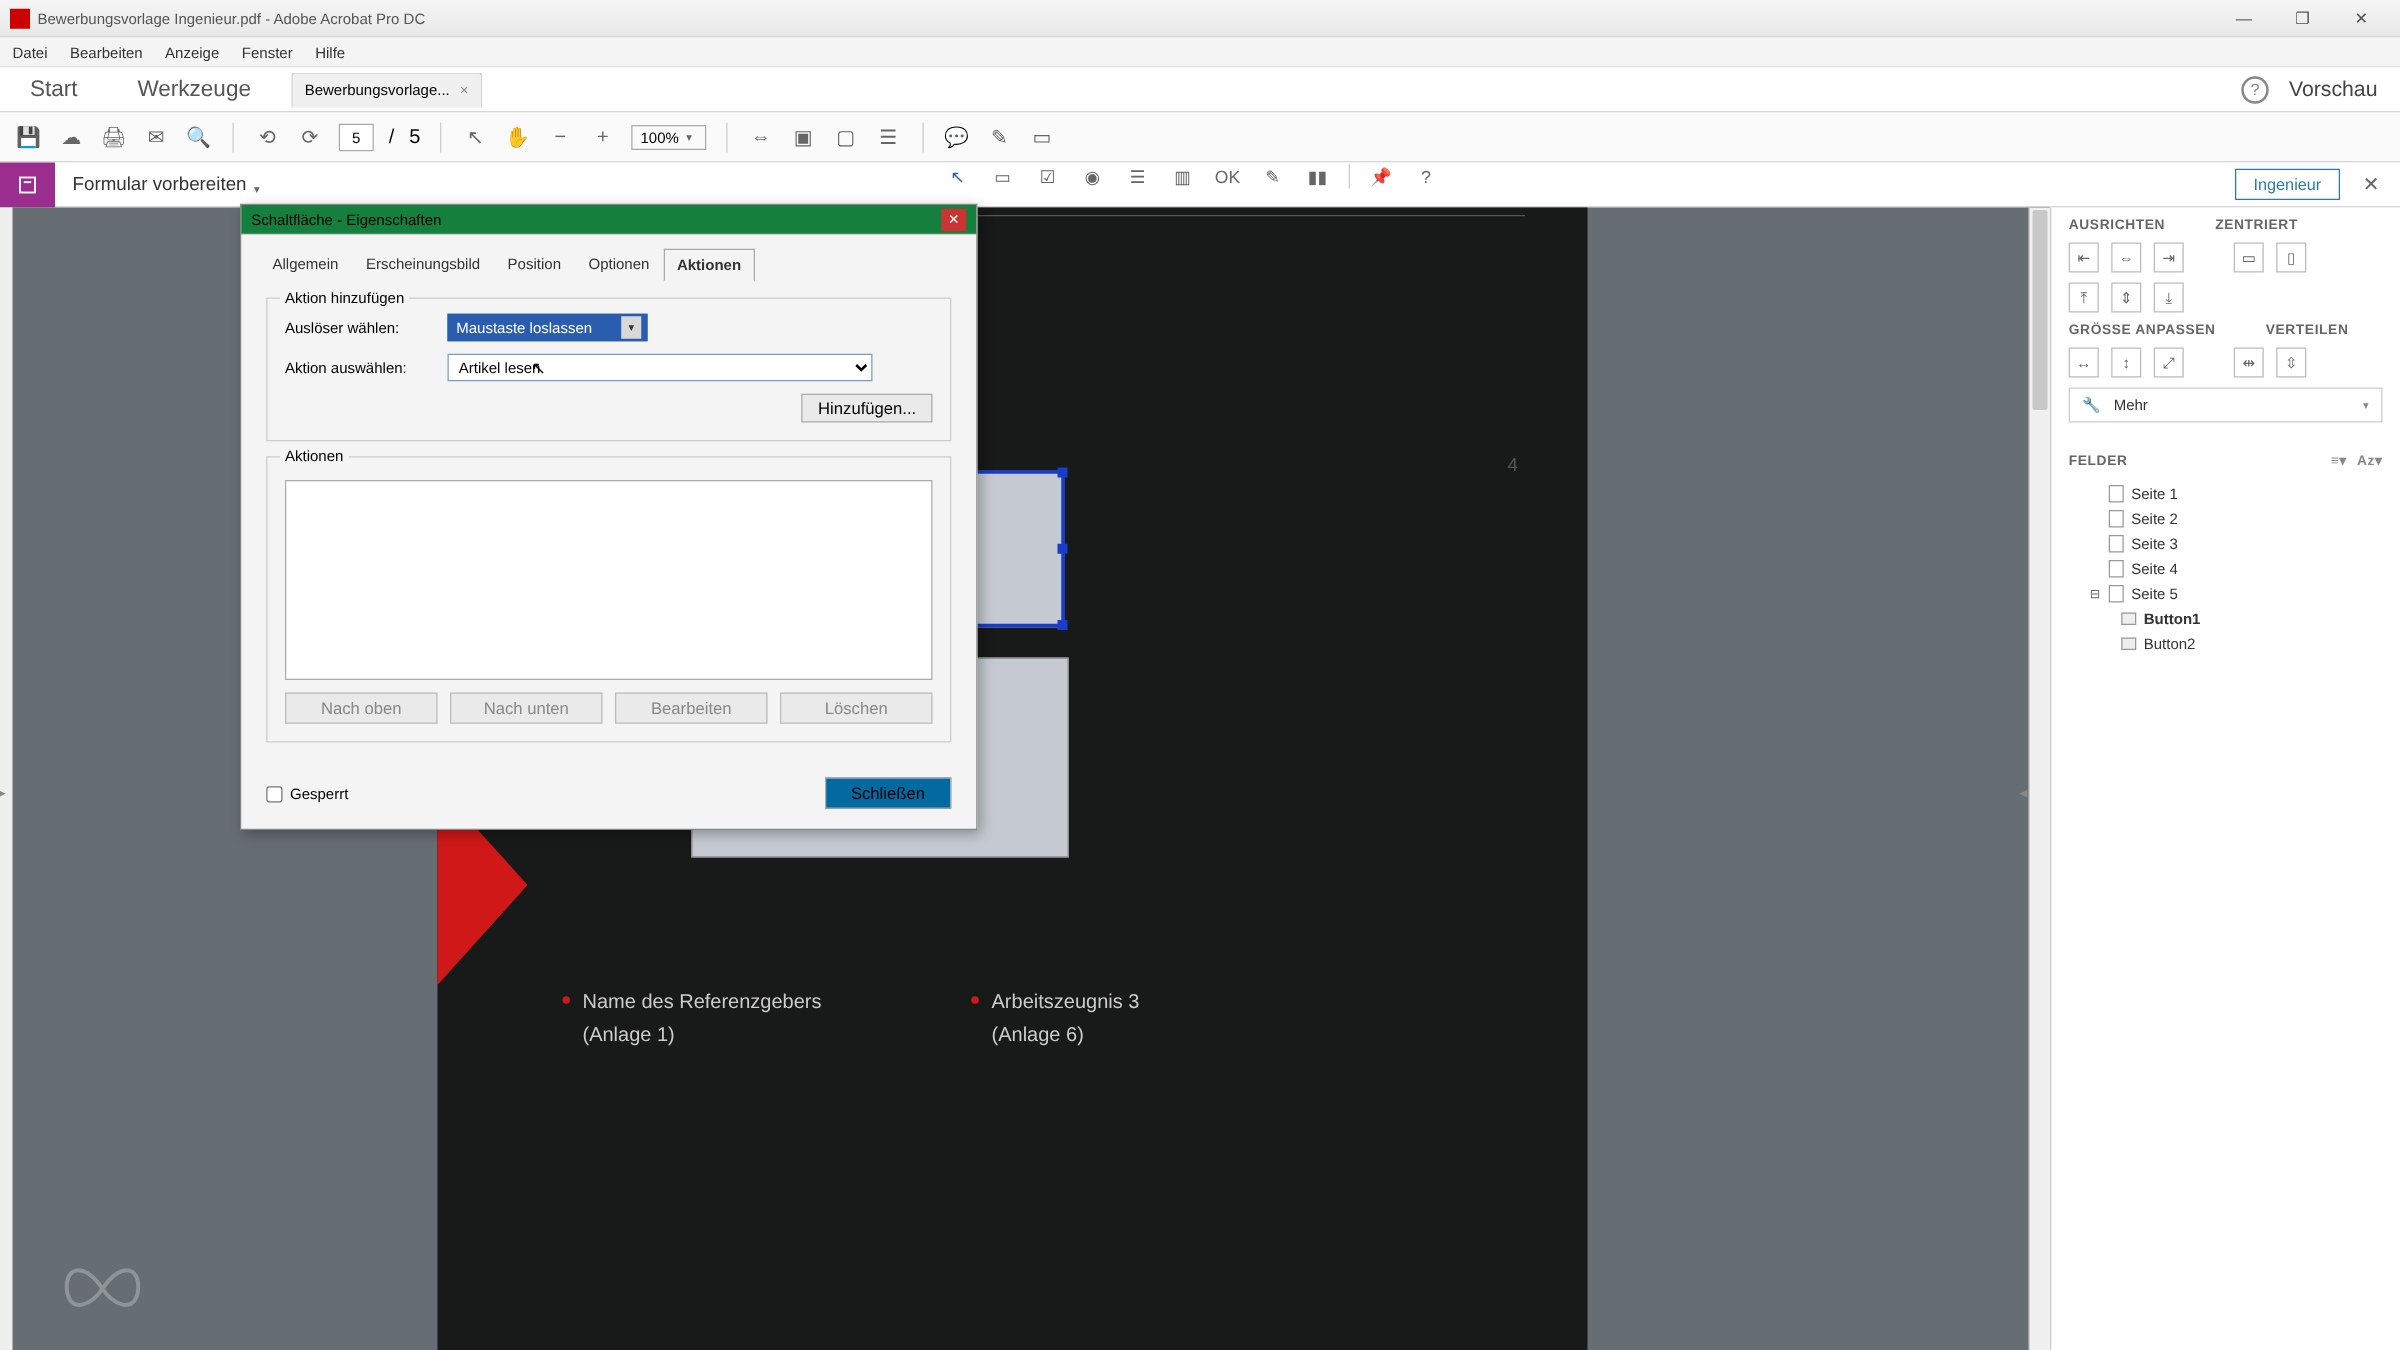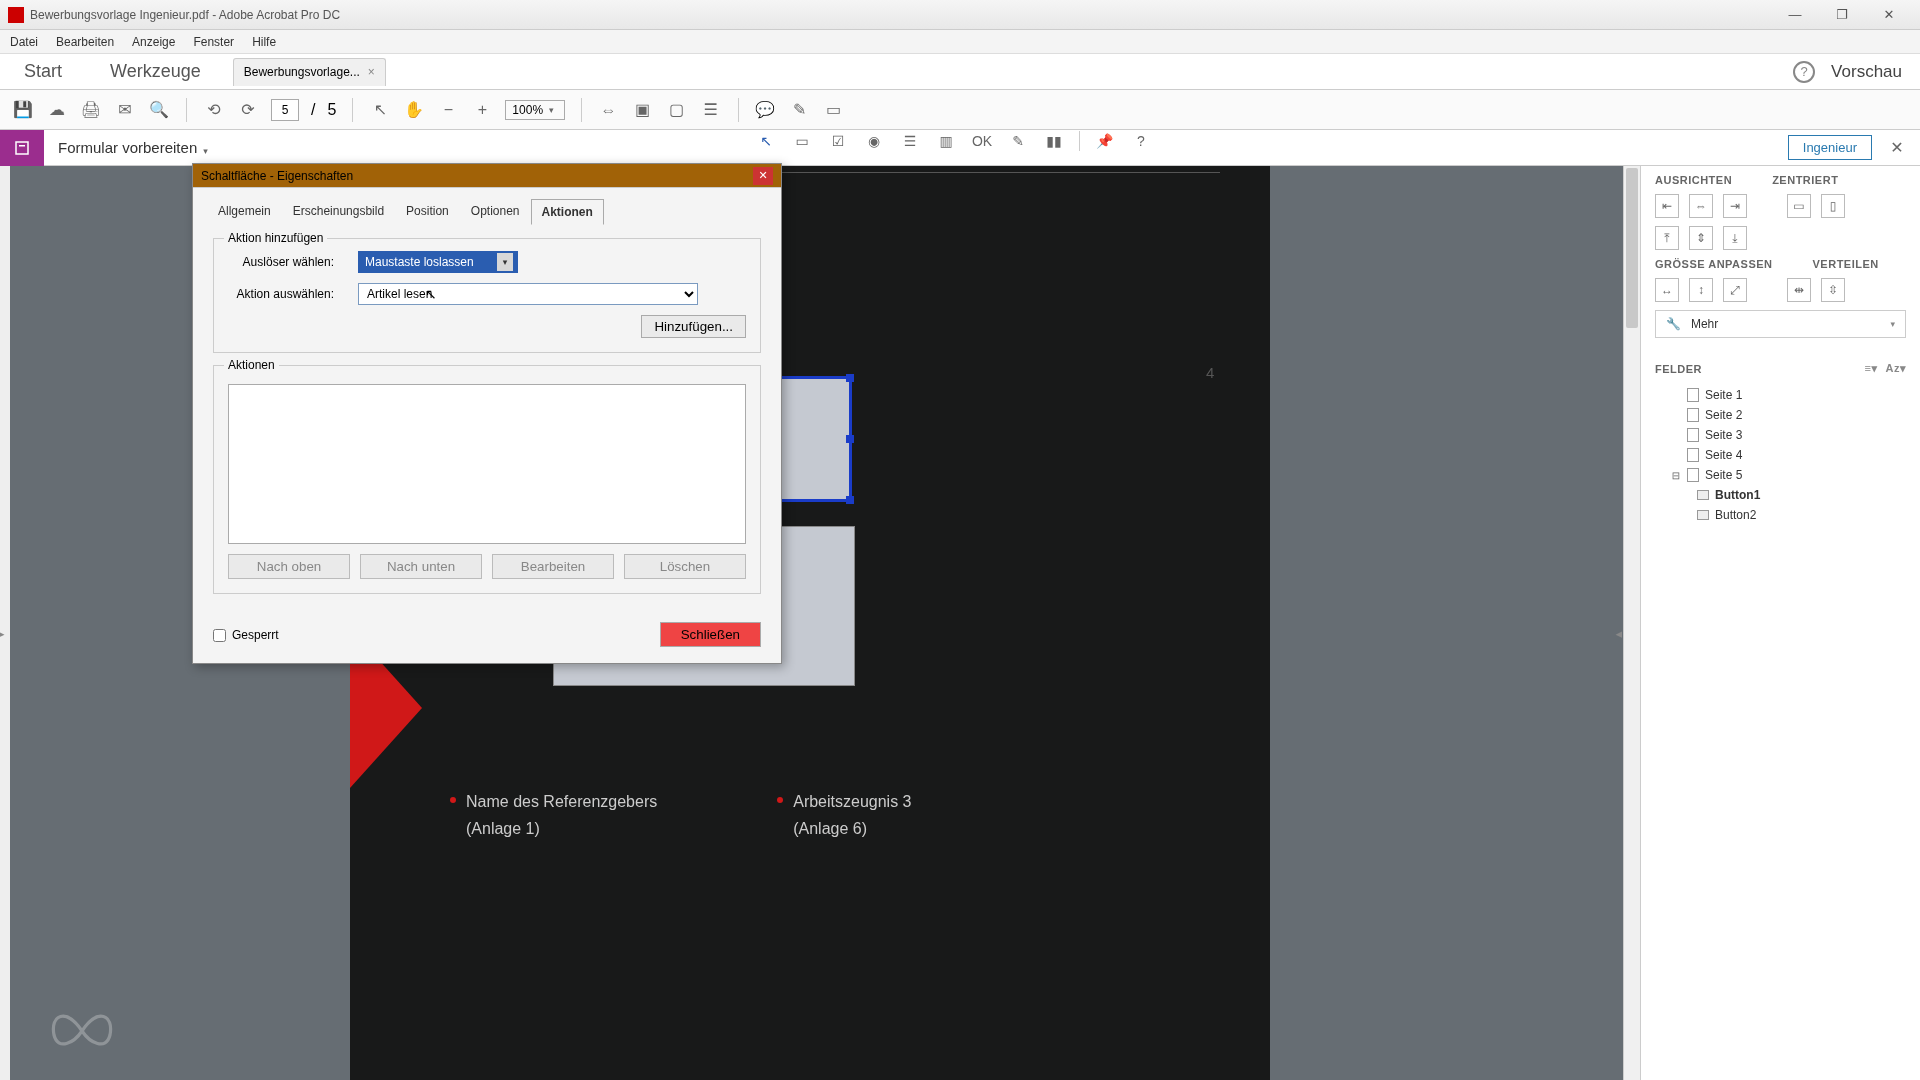--- a/index.html
+++ b/index.html
@@ -88,42 +88,42 @@
 .rpanel .tree .node .pgicon{width:12px;height:14px;border:1px solid #999;}
 .rpanel .tree .node .fldicon{width:12px;height:10px;border:1px solid #999;background:#eee;}
 .rpanel .tree .node.selected{background:transparent;}
 .rpanel .tree .node.selected span{font-weight:bold;}
 .rpanel .tree .toggle{width:10px;text-align:center;color:#666;font-size:10px;}
 .rpanel .bottombtns{padding:10px 14px 16px;display:flex;flex-direction:column;gap:8px;}
 .rpanel .bottombtns button{border:1px solid #2a7ab0;background:#fff;color:#2a7ab0;padding:6px;font-size:13px;}
 
 
 .dialog{position:absolute;left:192px;top:163px;width:590px;background:#f4f4f4;border:1px solid #888;box-shadow:3px 3px 10px rgba(0,0,0,0.3);font-size:12px;}
-.dlg-title{height:24px;background:#a16207;border-bottom:1px solid #ccc;display:flex;align-items:center;padding:0 8px;text-align:center;}
+.dlg-title{height:24px;background:#15803d;border-bottom:1px solid #ccc;display:flex;align-items:center;padding:0 8px;text-align:center;}
 .dlg-title .dclose{margin-left:auto;width:20px;height:18px;background:#c33;color:#fff;display:flex;align-items:center;justify-content:center;font-size:11px;}
 .dlg-tabs{display:flex;padding:10px 14px 0;gap:0;}
 .dlg-tabs .dtab{padding:5px 10px;border:1px solid transparent;color:#333;cursor:default;}
 .dlg-tabs .dtab.active{border:1px solid #aaa;border-bottom:1px solid #f4f4f4;background:#f4f4f4;font-weight:bold;position:relative;top:1px;}
 .dlg-body{padding:14px 20px 16px;}
 .fieldset{border:1px solid #ccc;padding:12px 14px 14px;margin-bottom:12px;position:relative;}
 .fieldset .legend{position:absolute;top:-8px;left:10px;background:#f4f4f4;padding:0 4px;}
 .formrow{display:flex;align-items:center;margin-bottom:10px;}
-.formrow label{width:130px;text-align:right;padding-right:24px;}
+.formrow label{width:130px;text-align:left;padding-right:6px;}
 .formrow select,.formrow .selbox{border:1px solid #7a9ac0;height:22px;padding:0 4px;font-size:12px;background:#fff;}
 .sel-trigger{width:160px;border:1px solid #2a5db0;background:#2a5db0;color:#fff;height:22px;display:flex;align-items:center;padding:0 6px;position:relative;}
 .sel-trigger::after{content:"▾";position:absolute;right:4px;background:#d8d8d8;color:#333;width:16px;text-align:center;font-size:9px;height:18px;line-height:18px;top:1px;}
 .sel-action{width:340px;}
 .addbtn-row{text-align:right;}
 .addbtn-row button{border:1px solid #aaa;background:#eaeaea;padding:3px 12px;}
 .actionlist{width:100%;height:160px;border:1px solid #aaa;background:#fff;margin-top:6px;}
 .btnrow{display:flex;gap:10px;margin-top:10px;}
 .btnrow button{flex:1;border:1px solid #bbb;background:#eaeaea;color:#888;padding:4px;}
 .dlg-footer{display:flex;align-items:center;padding:0 20px 16px;}
 .dlg-footer label{display:flex;align-items:flex-end;gap:6px;}
-.dlg-footer button{margin-left:auto;border:1px solid #aaa;background:#ef4444;padding:4px 20px;}
+.dlg-footer button{margin-left:auto;border:1px solid #aaa;background:#0369a1;padding:4px 20px;}
 
 
 .watermark{position:absolute;left:32px;bottom:14px;width:80px;height:70px;opacity:0.35;}
 .watermark svg{width:100%;height:100%;}
 
 
 .centericons{position:absolute;left:755px;top:130px;display:flex;gap:14px;align-items:center;}
 .centericons .ci{width:22px;height:22px;color:#666;display:flex;align-items:center;justify-content:center;font-size:14px;}
 
 

